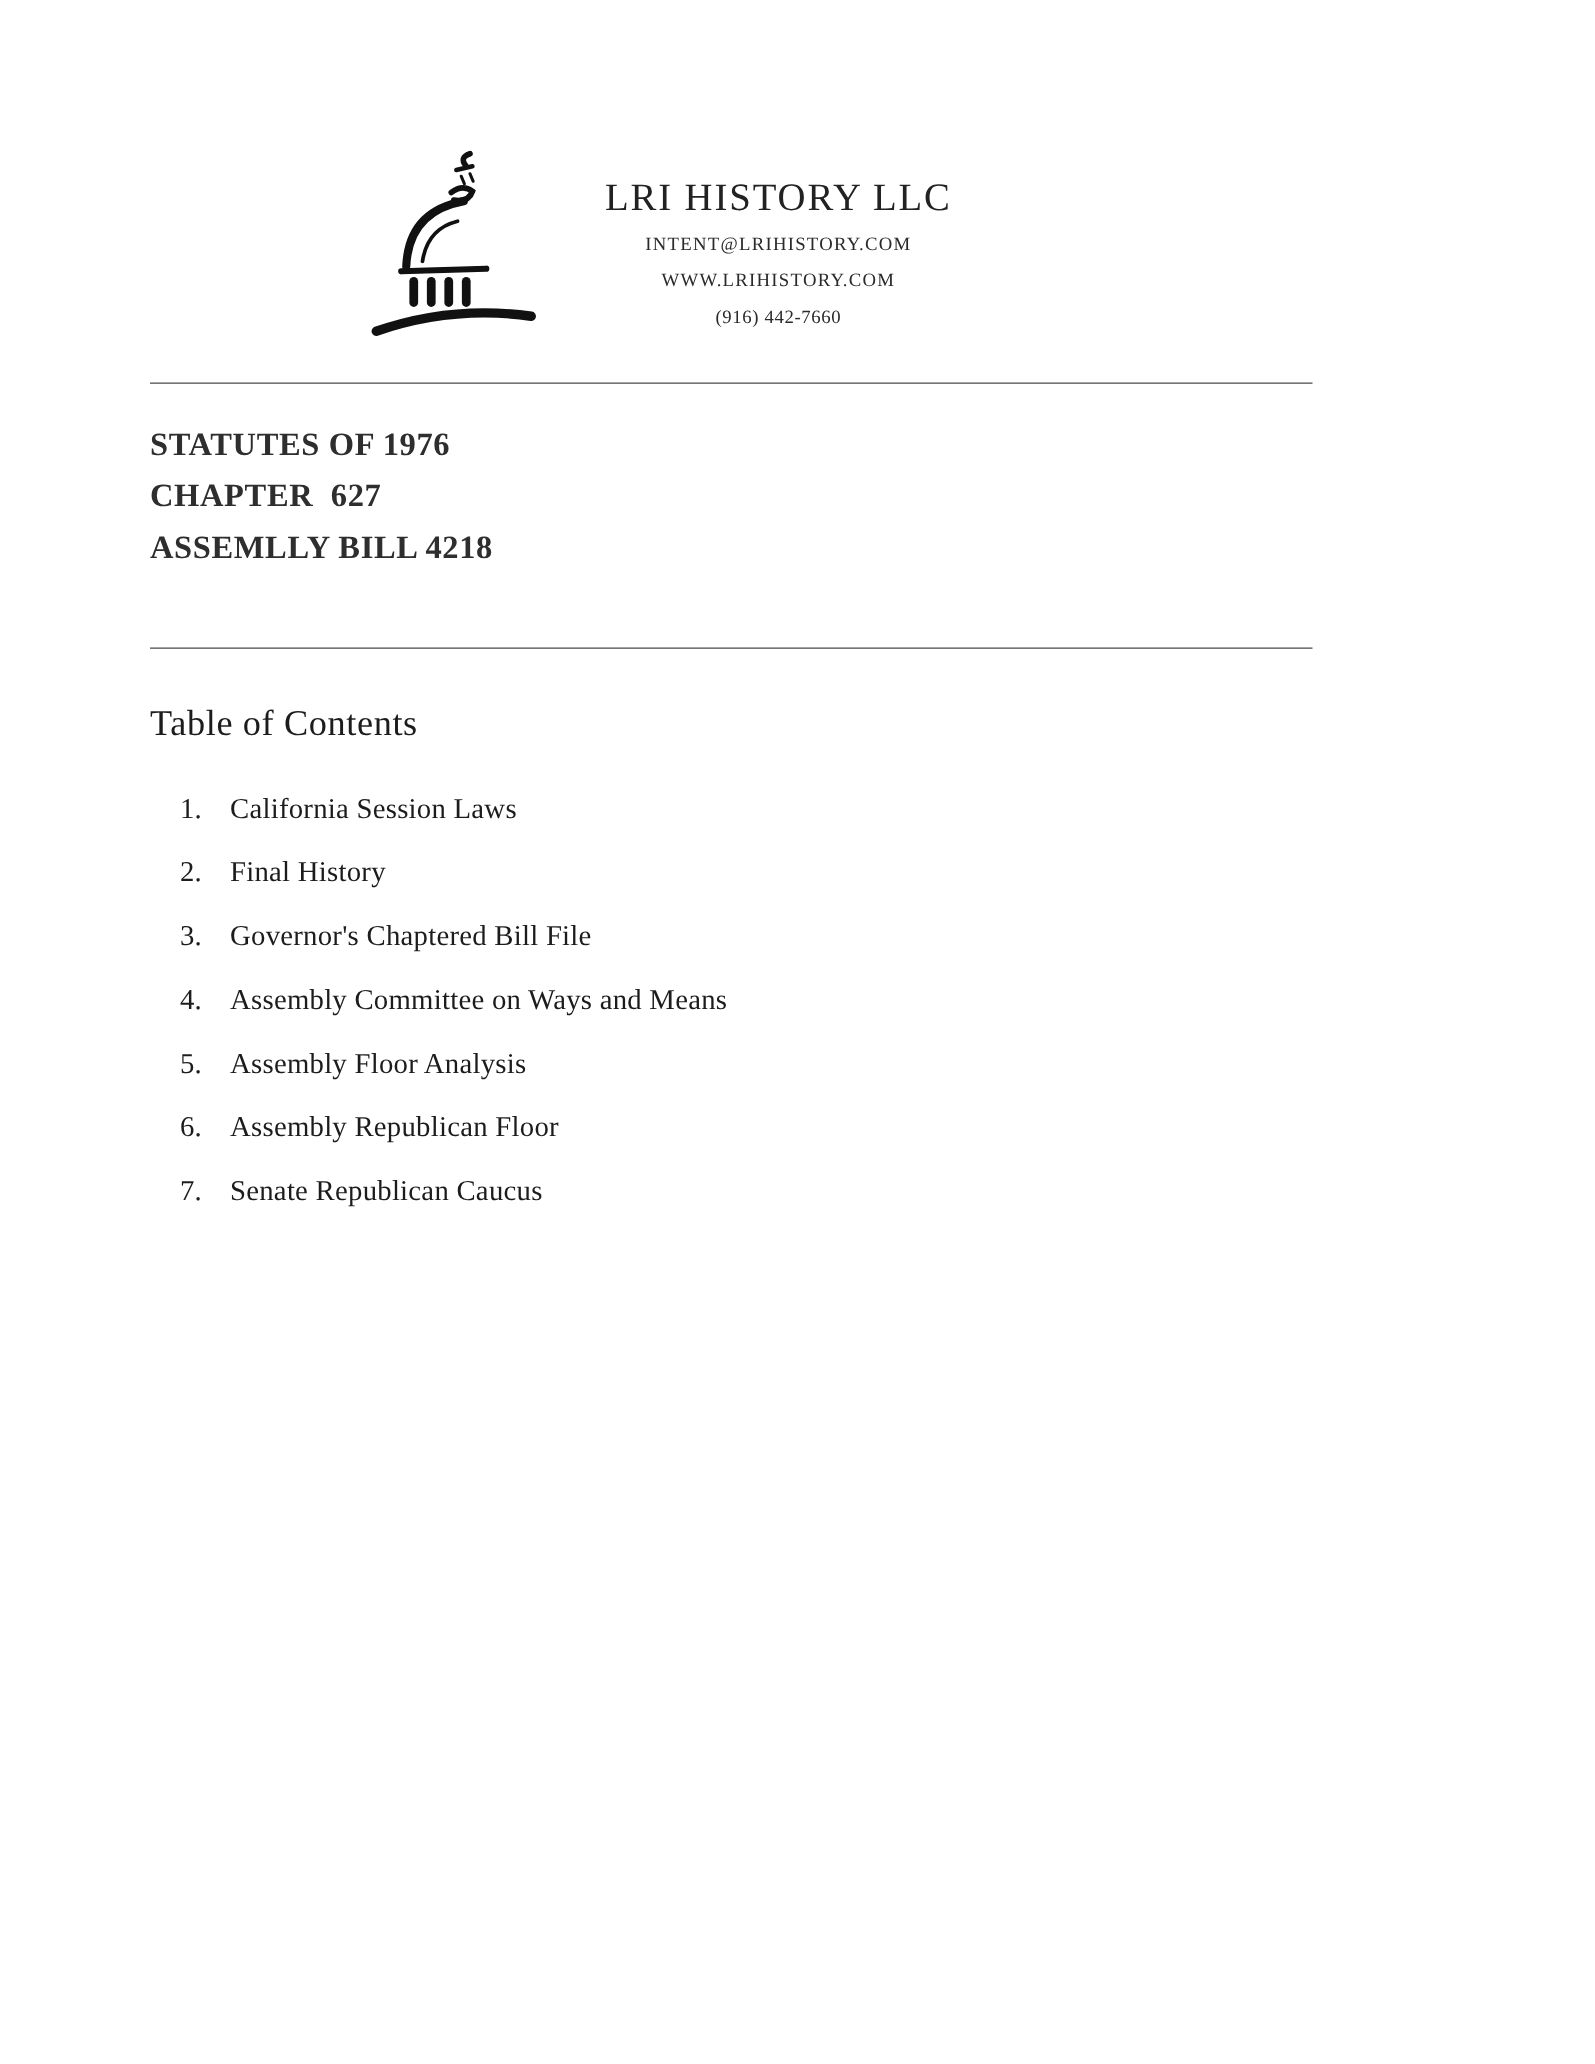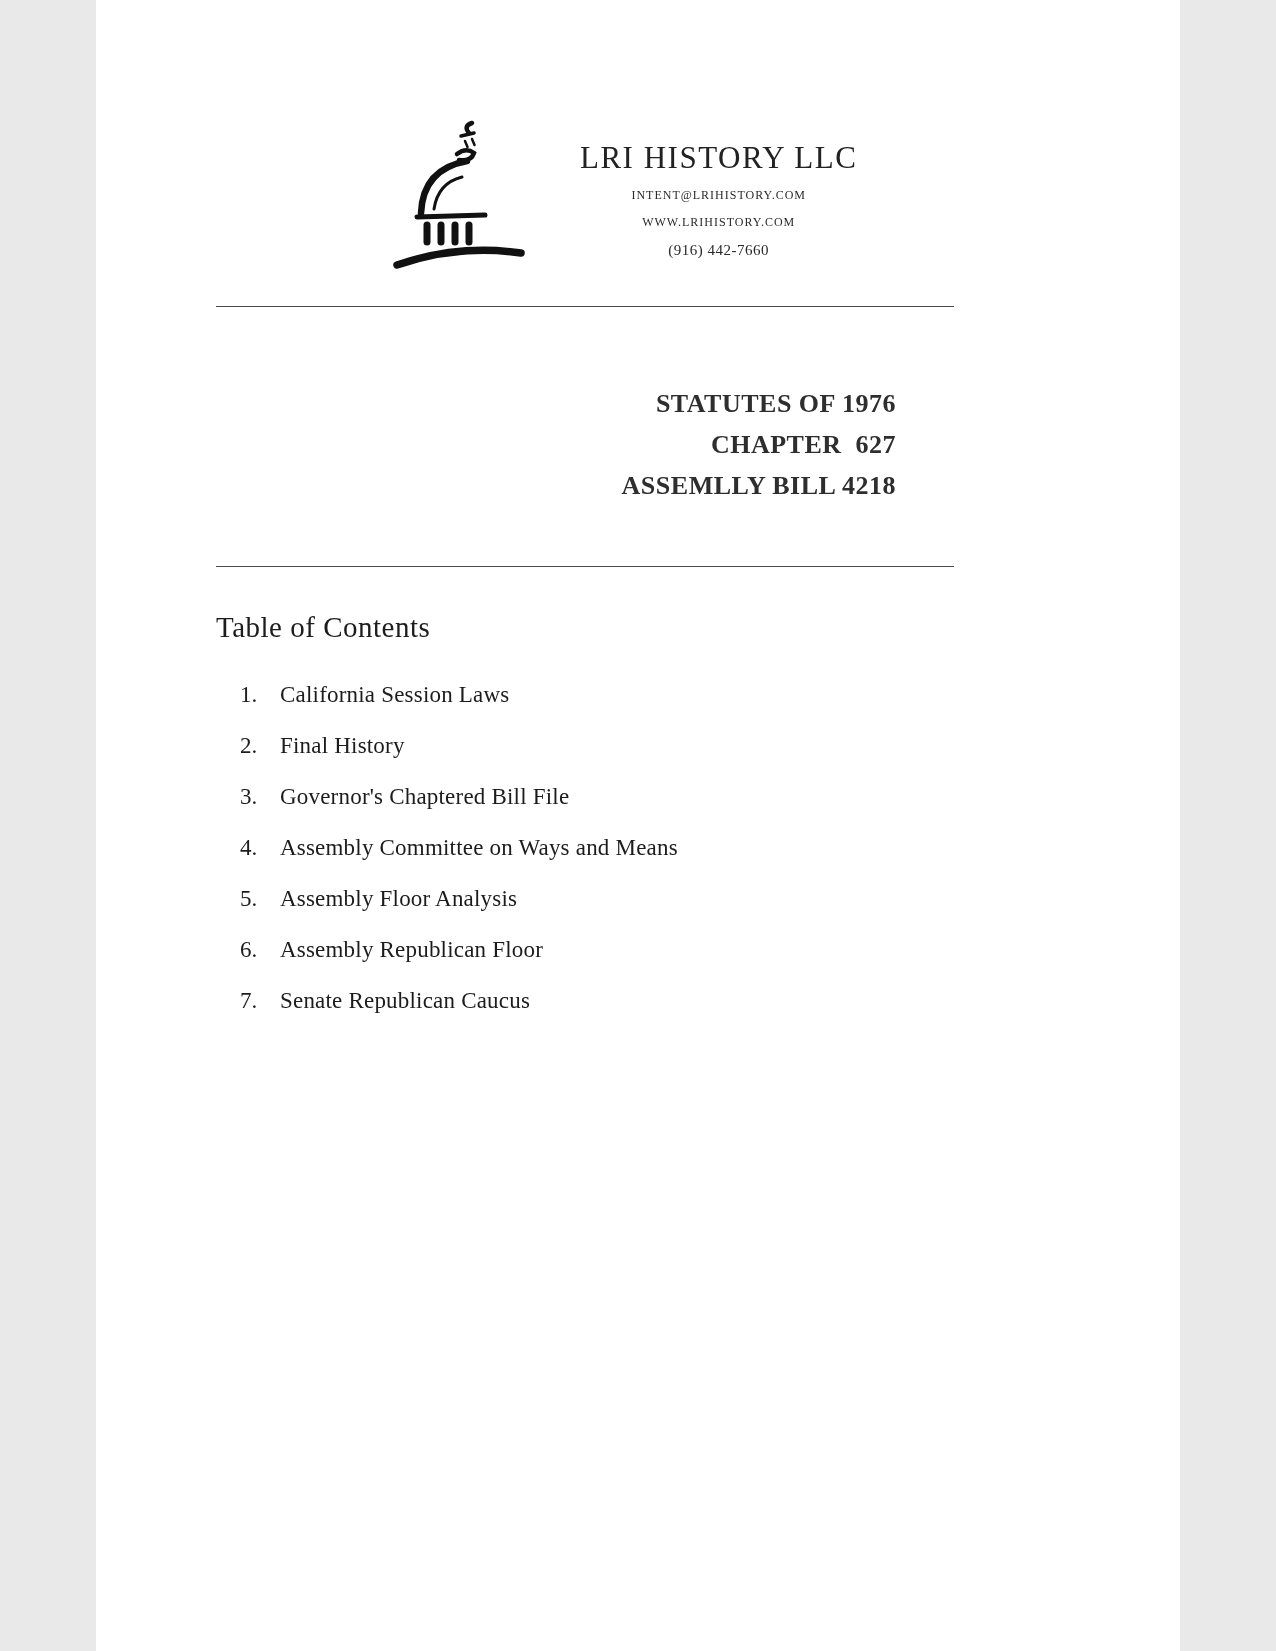--- a/index.html
+++ b/index.html
@@ -1,18 +1,18 @@
 <!DOCTYPE html>
 <html><head>
 <meta charset="utf-8">
 <style>
   * { margin: 0; padding: 0; box-sizing: border-box; }
   html, body { background: #e9e9e9; }
   .page {
-    width: 1084px;
+    width: 1276px;
     height: 1651px;
     margin: 0 auto;
     background: #ffffff;
     font-family: "Liberation Serif", "DejaVu Serif", serif;
     color: #1f1f1f;
     padding: 116px 226px 0 120px;
     position: relative;
   }
   
   .header {
@@ -30,43 +30,43 @@
     padding-top: 24px;
     margin-left: 42px;
   }
   .company-name {
     font-size: 31px;
     letter-spacing: 1.5px;
     color: #222;
     white-space: pre;
   }
   .contact-line {
-    font-size: 12px;
+    font-size: 15px;
     letter-spacing: 1px;
     margin-top: 12px;
     color: #2a2a2a;
     white-space: pre;
   }
   .contact-line.phone {
     font-size: 15px;
     letter-spacing: 0.5px;
   }
   
   .rule {
     border: none;
     border-top: 1.5px solid #4a4a4a;
     width: 100%;
     margin: 0;
   }
   .rule-1 { margin-top: 30px; }
   .rule-2 { margin-top: 60px; }
   
   .title-block {
-    margin-top: 76px;
-    text-align: right;
+    margin-top: 28px;
+    text-align: left;
     padding-right: 58px;
   }
   .title-line {
     font-size: 26px;
     font-weight: bold;
     letter-spacing: 0.5px;
     line-height: 41px;
     color: #2e2e2e;
     white-space: pre;
   }

